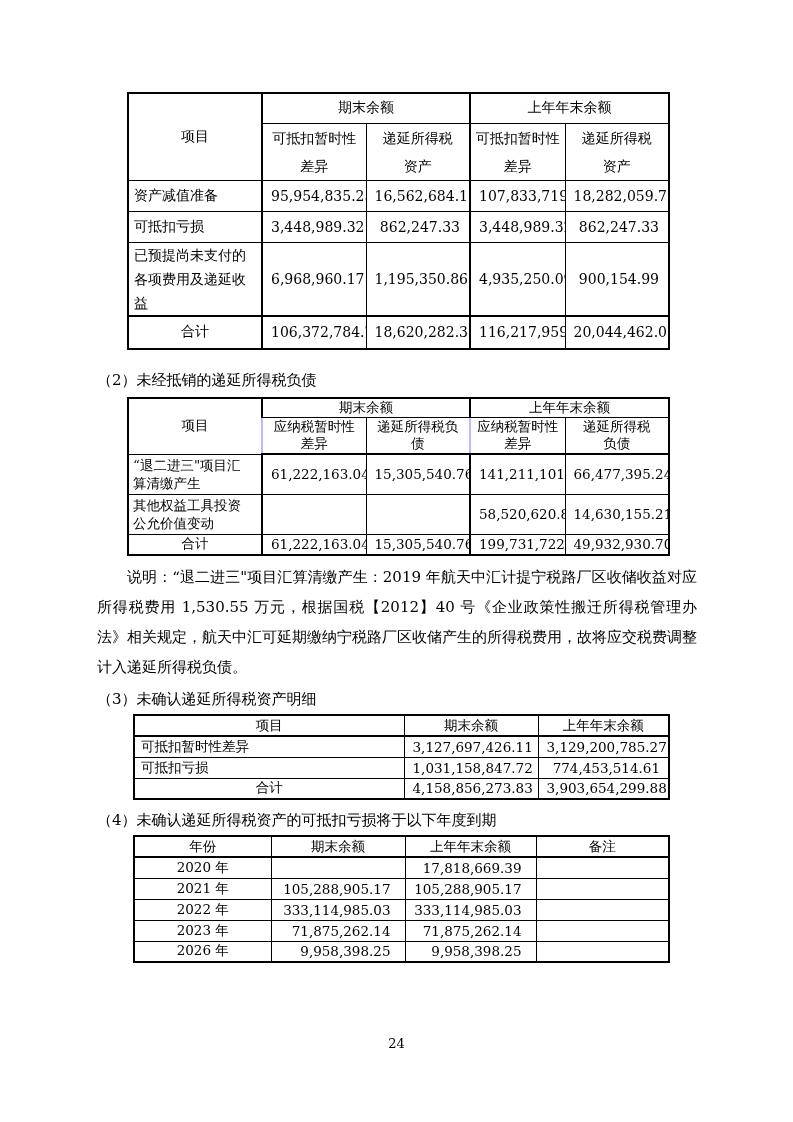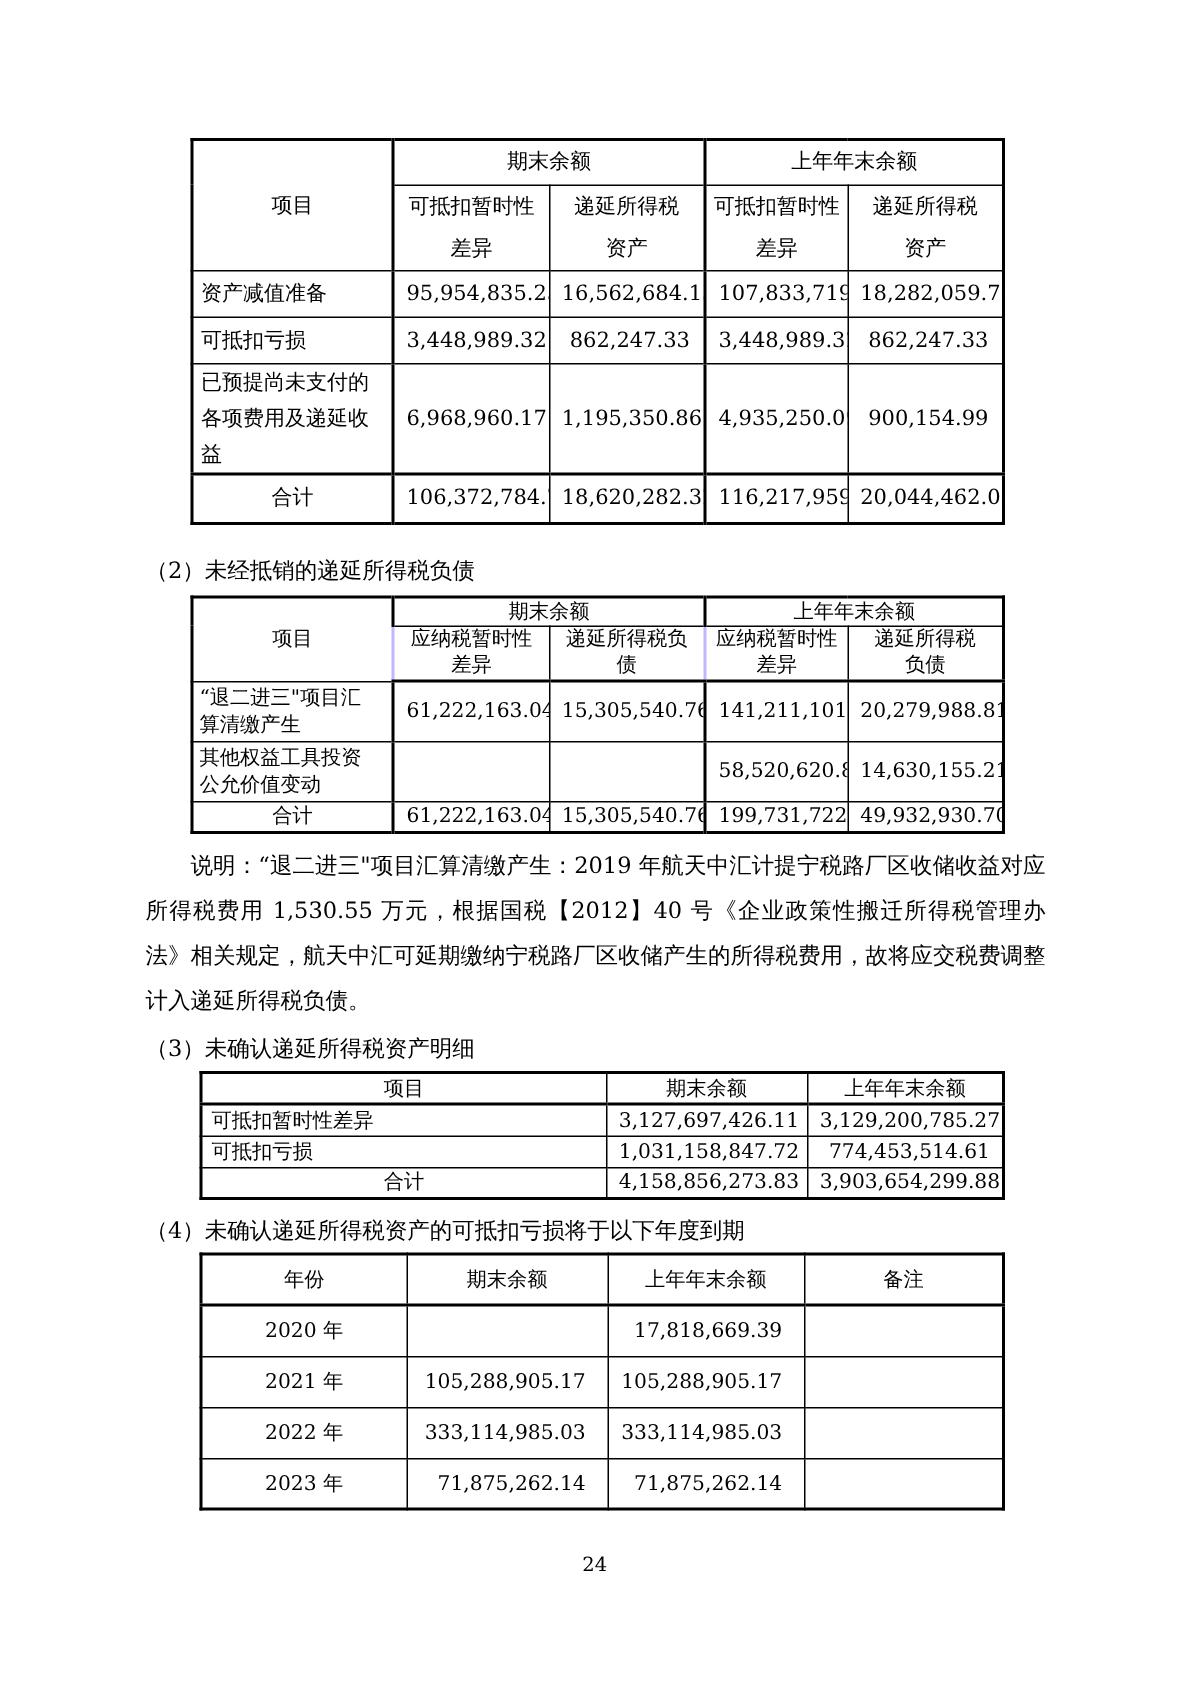--- a/index.html
+++ b/index.html
@@ -58,21 +58,21 @@
 
   
   .t3 { width: 535px; margin-left: 36px; margin-top: 5px; font-size: 13.5px; border: 2px solid #000; }
   .t3 tr { height: 21px; }
   .t3 tr.hrow td { border-bottom: 2px solid #000; text-align: center; }
   .t3 td.lbl { padding-left: 6px; }
   .t3 td.num { padding-right: 8px; }
 
   
   .t4 { width: 535px; margin-left: 36px; margin-top: 5px; font-size: 13.5px; border: 2px solid #000; }
-  .t4 tr { height: 34px; }
+  .t4 tr { height: 21px; }
   .t4 tr.hrow td { border-bottom: 2px solid #000; text-align: center; }
   .t4 td.num { padding-right: 14px; }
 
   .page-num { position: absolute; top: 1036px; left: 0; width: 100%; text-align: center; font-size: 13px; }
 </style>
 </head>
 <body>
 
 <div class="page">
   <div class="content">
@@ -159,21 +159,21 @@
 差异</td>
         <td>递延所得税
 负债</td>
       </tr>
       <tr class="dr2">
         <td class="lbl">“退二进三"项目汇
 算清缴产生</td>
         <td class="num">61,222,163.04</td>
         <td class="num">15,305,540.76</td>
         <td class="num">141,211,101.96</td>
-        <td class="num">20,279,988.81</td>
+        <td class="num">66,477,395.24</td>
       </tr>
       <tr class="dr2">
         <td class="lbl">其他权益工具投资
 公允价值变动</td>
         <td class="num"></td>
         <td class="num"></td>
         <td class="num">58,520,620.84</td>
         <td class="num">14,630,155.21</td>
       </tr>
       <tr class="total">
@@ -253,19 +253,25 @@
         <td class="num">333,114,985.03</td>
         <td class="num">333,114,985.03</td>
         <td></td>
       </tr>
       <tr>
         <td class="ctr">2023 年</td>
         <td class="num">71,875,262.14</td>
         <td class="num">71,875,262.14</td>
         <td></td>
       </tr>
+      <tr>
+        <td class="ctr">2026 年</td>
+        <td class="num">9,958,398.25</td>
+        <td class="num">9,958,398.25</td>
+        <td></td>
+      </tr>
     </tbody>
       </table>
 
   </div>
 
   <div class="page-num">24</div>
 </div>
 
 </body></html>

